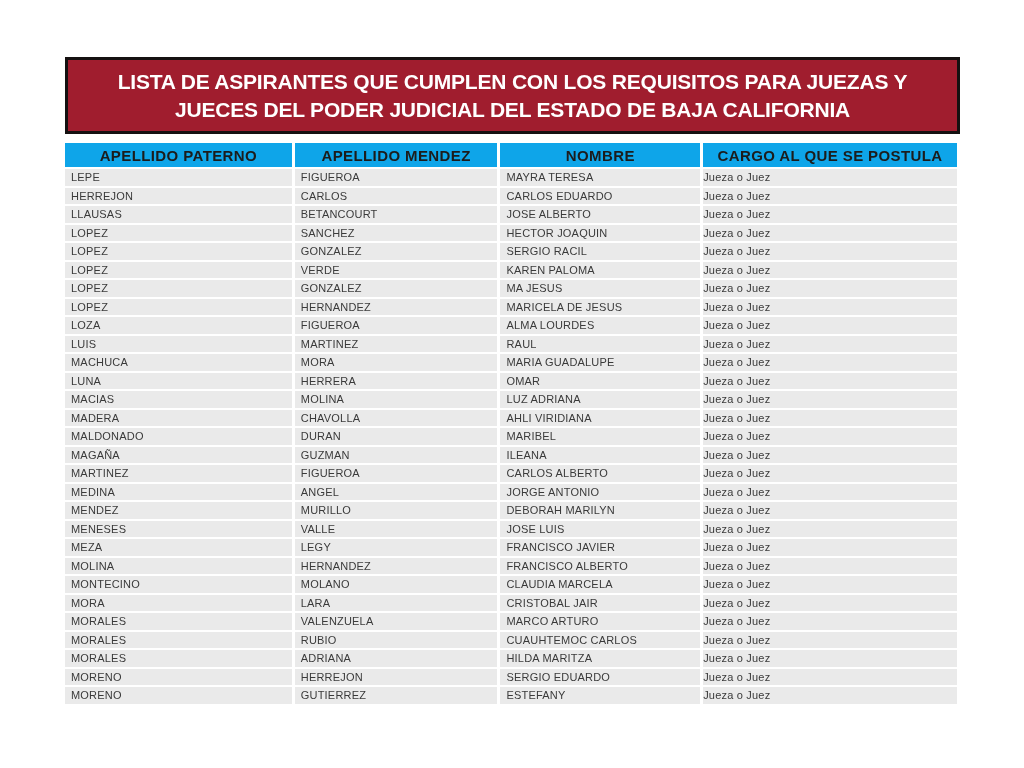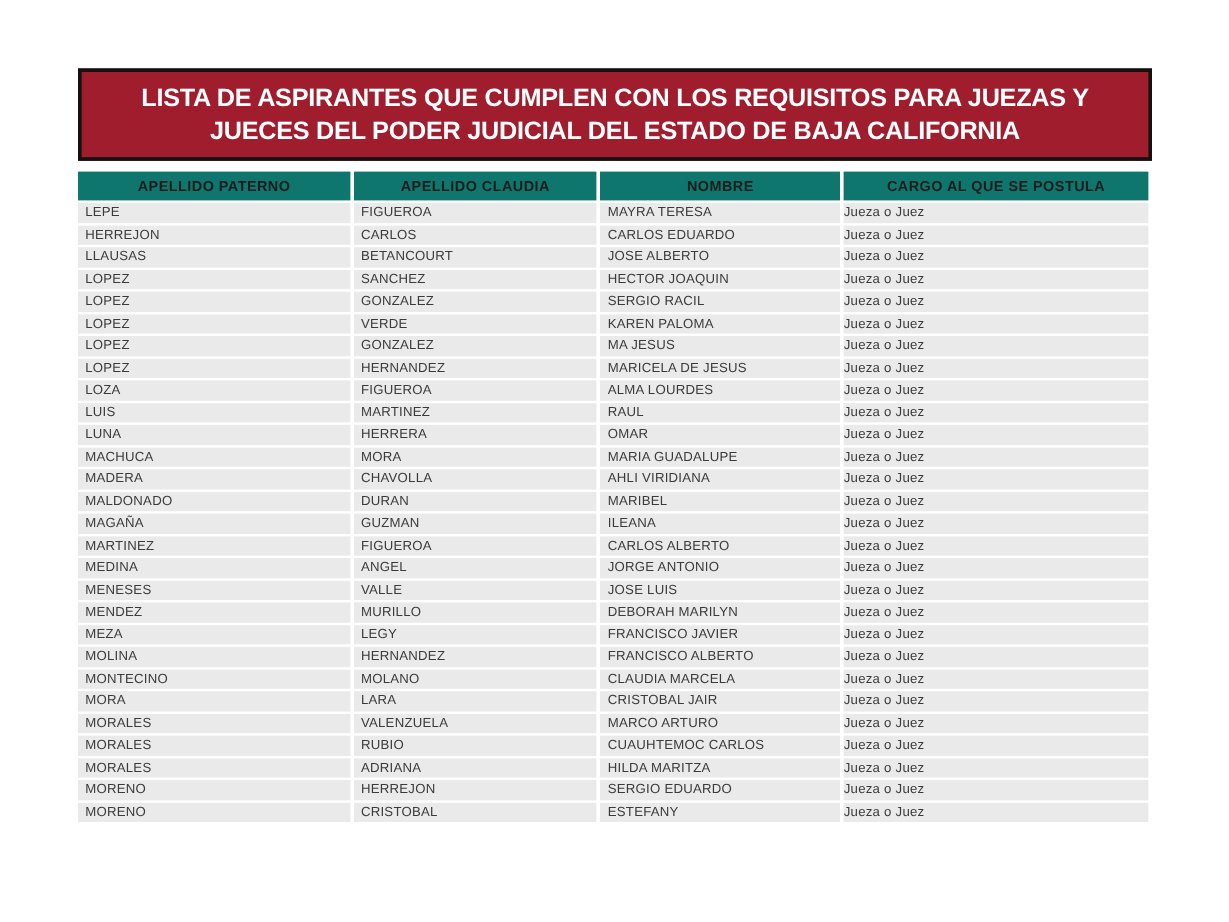--- a/index.html
+++ b/index.html
@@ -46,23 +46,23 @@
     border-collapse: separate;
     border-spacing: 3px 2px;
     table-layout: fixed;
     width: 898px;
   }
   table.list col.c1 { width: 226px; }
   table.list col.c2 { width: 202px; }
   table.list col.c3 { width: 199px; }
   table.list col.c4 { width: 253px; }
   table.list th {
-    background: #0f766e;
+    background: #0ea5e9;
     height: 24px;
-    font-size: 12px;
+    font-size: 15px;
     font-weight: bold;
     color: #1c1c1c;
     text-align: center;
     letter-spacing: 0.4px;
     padding: 0;
   }
   table.list td {
     background: #eaeaea;
     height: 16.5px;
     font-size: 11px;
@@ -92,21 +92,21 @@
   <table class="list">
     <colgroup>
       <col class="c1">
         <col class="c2">
         <col class="c3">
         <col class="c4">
     </colgroup>
     <thead>
       <tr>
         <th>APELLIDO PATERNO</th>
-        <th>APELLIDO CLAUDIA</th>
+        <th>APELLIDO MENDEZ</th>
         <th>NOMBRE</th>
         <th>CARGO AL QUE SE POSTULA</th>
       </tr>
     </thead>
     <tbody>
         <tr>
           <td>LEPE</td>
           <td>FIGUEROA</td>
           <td>MAYRA TERESA</td>
           <td class="center">Jueza o Juez</td>
@@ -159,29 +159,35 @@
           <td>ALMA LOURDES</td>
           <td class="center">Jueza o Juez</td>
         </tr>
         <tr>
           <td>LUIS</td>
           <td>MARTINEZ</td>
           <td>RAUL</td>
           <td class="center">Jueza o Juez</td>
         </tr>
         <tr>
+          <td>MACHUCA</td>
+          <td>MORA</td>
+          <td>MARIA GUADALUPE</td>
+          <td class="center">Jueza o Juez</td>
+        </tr>
+        <tr>
           <td>LUNA</td>
           <td>HERRERA</td>
           <td>OMAR</td>
           <td class="center">Jueza o Juez</td>
         </tr>
         <tr>
-          <td>MACHUCA</td>
-          <td>MORA</td>
-          <td>MARIA GUADALUPE</td>
+          <td>MACIAS</td>
+          <td>MOLINA</td>
+          <td>LUZ ADRIANA</td>
           <td class="center">Jueza o Juez</td>
         </tr>
         <tr>
           <td>MADERA</td>
           <td>CHAVOLLA</td>
           <td>AHLI VIRIDIANA</td>
           <td class="center">Jueza o Juez</td>
         </tr>
         <tr>
           <td>MALDONADO</td>
@@ -201,32 +207,32 @@
           <td>CARLOS ALBERTO</td>
           <td class="center">Jueza o Juez</td>
         </tr>
         <tr>
           <td>MEDINA</td>
           <td>ANGEL</td>
           <td>JORGE ANTONIO</td>
           <td class="center">Jueza o Juez</td>
         </tr>
         <tr>
+          <td>MENDEZ</td>
+          <td>MURILLO</td>
+          <td>DEBORAH MARILYN</td>
+          <td class="center">Jueza o Juez</td>
+        </tr>
+        <tr>
           <td>MENESES</td>
           <td>VALLE</td>
           <td>JOSE LUIS</td>
           <td class="center">Jueza o Juez</td>
         </tr>
         <tr>
-          <td>MENDEZ</td>
-          <td>MURILLO</td>
-          <td>DEBORAH MARILYN</td>
-          <td class="center">Jueza o Juez</td>
-        </tr>
-        <tr>
           <td>MEZA</td>
           <td>LEGY</td>
           <td>FRANCISCO JAVIER</td>
           <td class="center">Jueza o Juez</td>
         </tr>
         <tr>
           <td>MOLINA</td>
           <td>HERNANDEZ</td>
           <td>FRANCISCO ALBERTO</td>
           <td class="center">Jueza o Juez</td>
@@ -262,20 +268,20 @@
           <td class="center">Jueza o Juez</td>
         </tr>
         <tr>
           <td>MORENO</td>
           <td>HERREJON</td>
           <td>SERGIO EDUARDO</td>
           <td class="center">Jueza o Juez</td>
         </tr>
         <tr>
           <td>MORENO</td>
-          <td>CRISTOBAL</td>
+          <td>GUTIERREZ</td>
           <td>ESTEFANY</td>
           <td class="center">Jueza o Juez</td>
         </tr>
       </tbody>
   </table>
 
 </div>
 
 </body></html>

